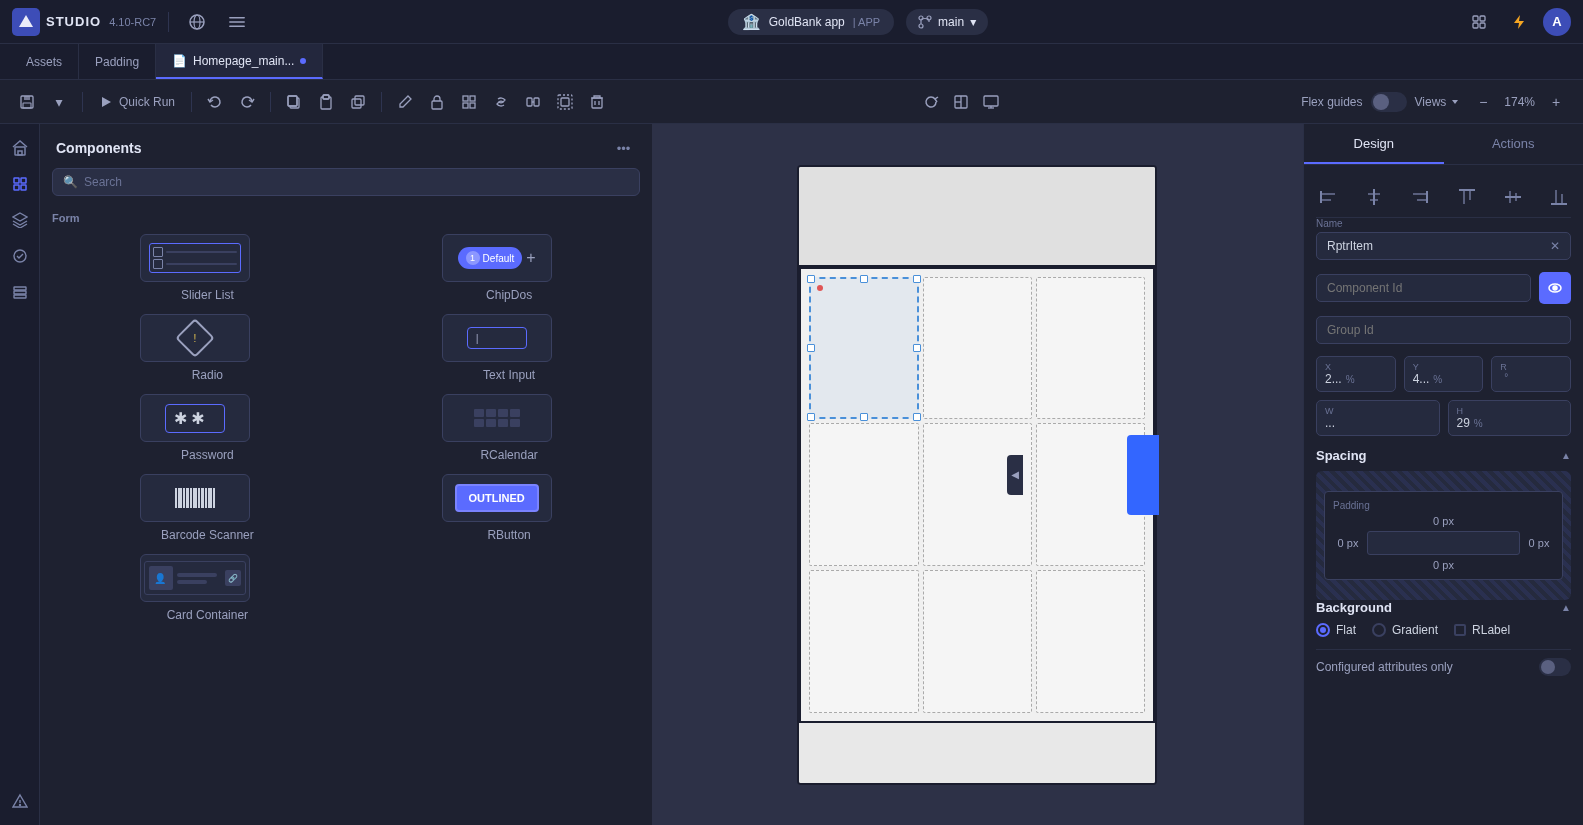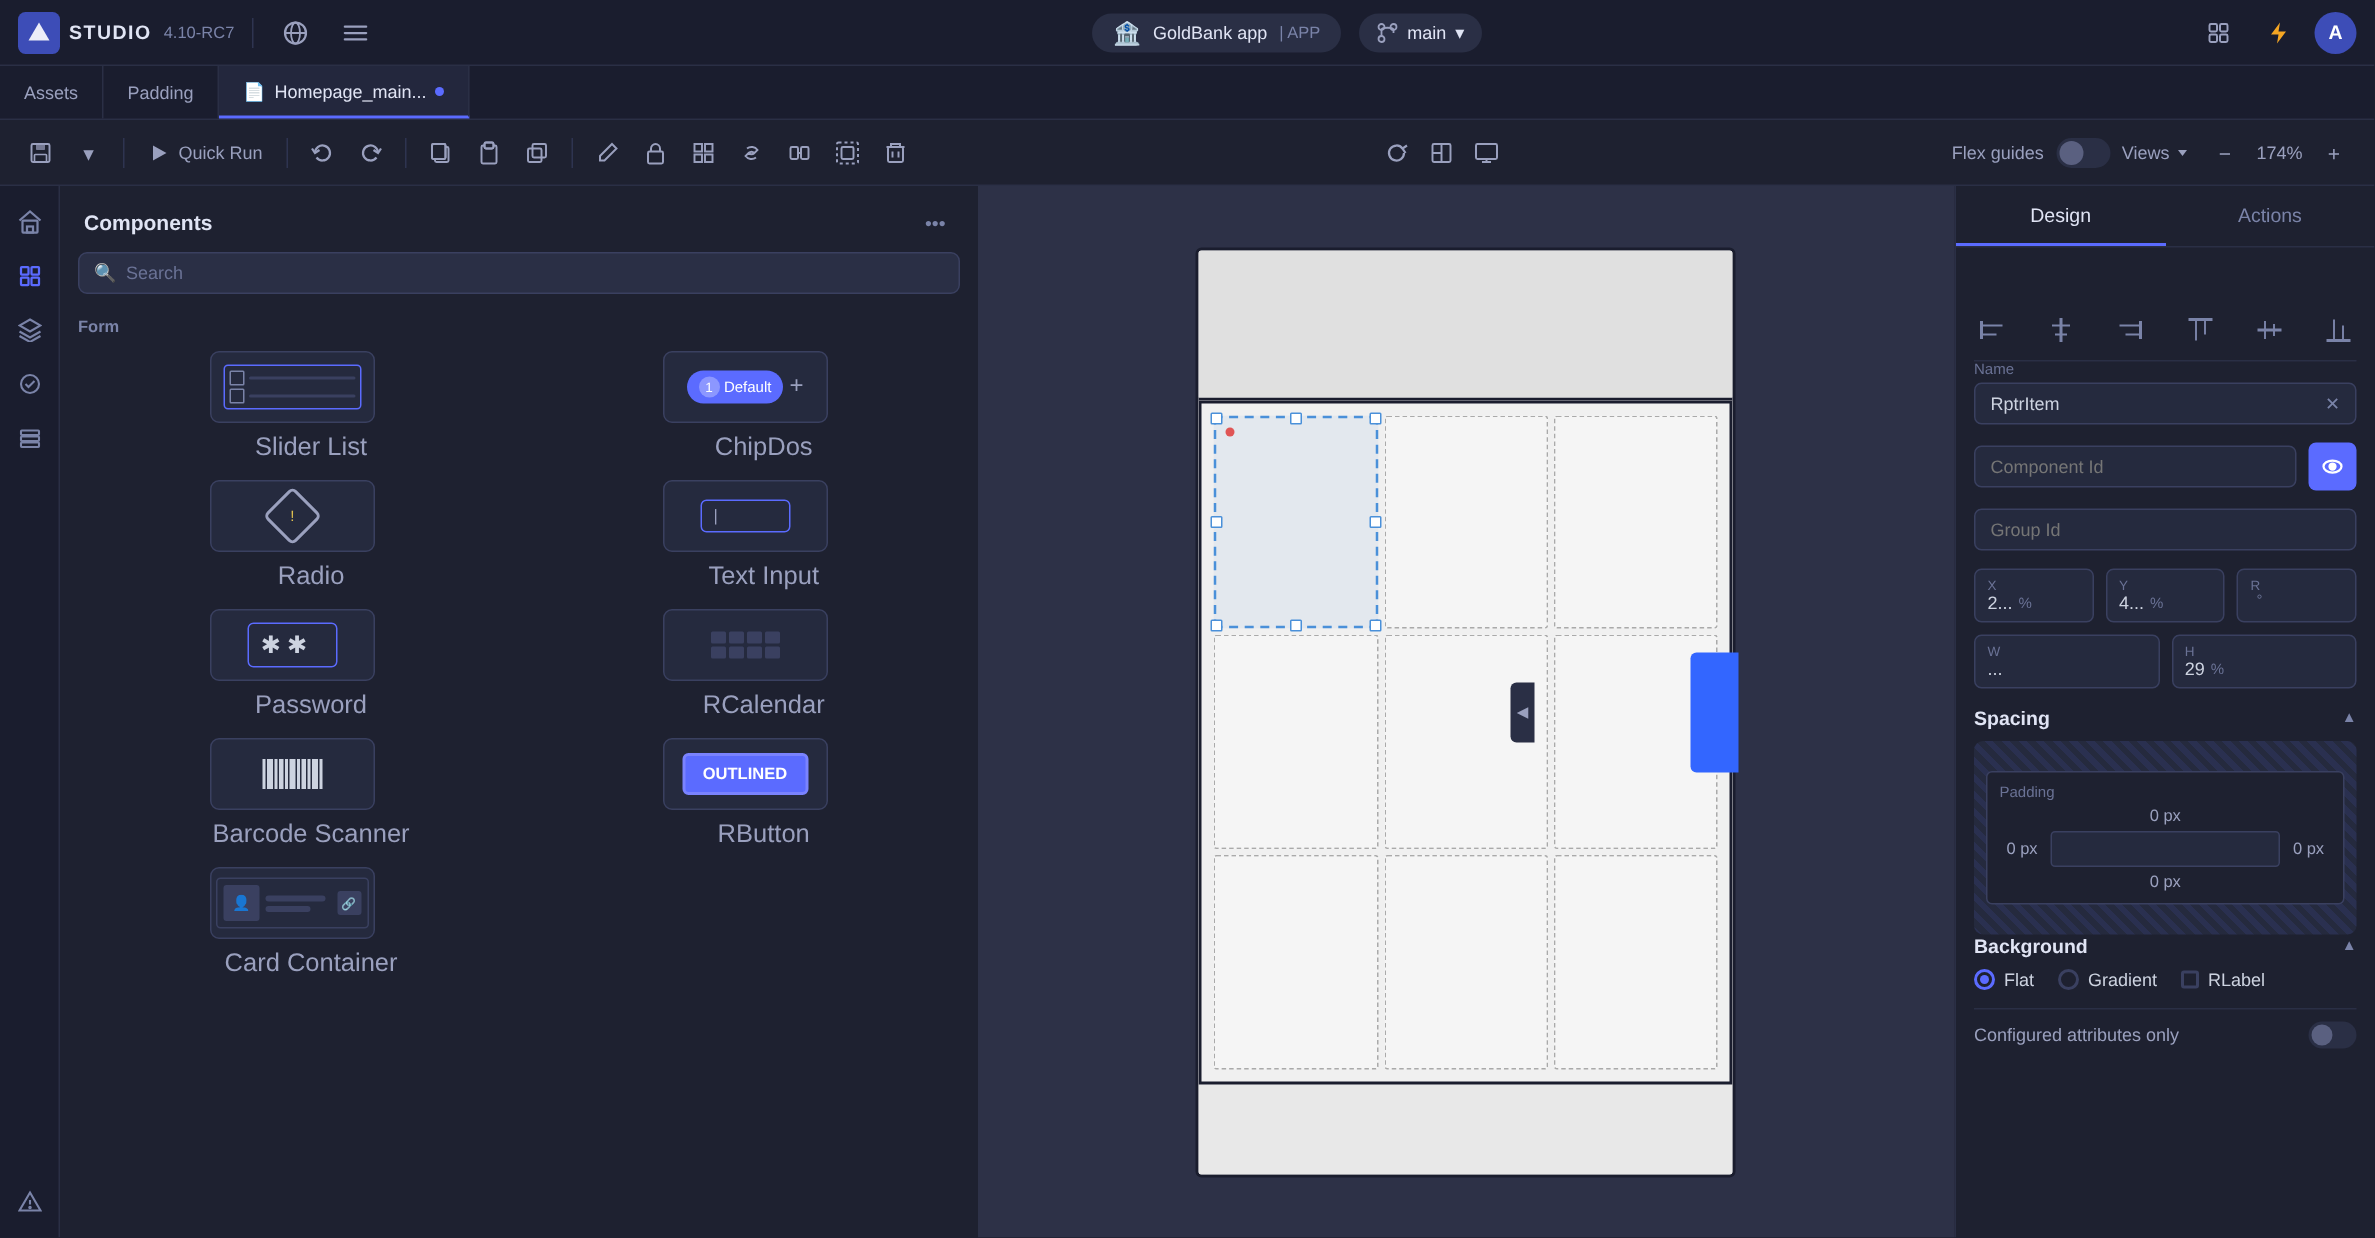--- a/index.html
+++ b/index.html
@@ -10,21 +10,21 @@
     .topbar-logo { display: flex; align-items: center; gap: 6px; color: #fff; font-size: 13px; }
     .topbar-logo .studio-text { font-weight: 600; color: #e0e4f4; }
     .topbar-sep { width: 1px; height: 20px; background: #2e3450; margin: 0 4px; }
     .topbar-icon-btn { width: 32px; height: 32px; display: flex; align-items: center; justify-content: center; border-radius: 4px; cursor: pointer; color: #9aa0be; }
     .topbar-center { flex: 1; display: flex; justify-content: center; }
     .topbar-project { display: flex; align-items: center; gap: 8px; background: #2a2f45; border-radius: 20px; padding: 4px 14px; cursor: pointer; }
     .branch-btn { display: flex; align-items: center; gap: 6px; background: #2a2f45; border-radius: 20px; padding: 4px 12px; cursor: pointer; color: #e0e4f4; font-size: 12px; }
     .topbar-right { display: flex; align-items: center; gap: 8px; }
 
     
-    .tabsbar { display: flex; align-items: stretch; background: #1a1d2e; height: 36px; border-bottom: 1px solid #2a2f45; }
+    .tabsbar { display: flex; align-items: stretch; background: #1a1d2e; height: 36px; border-bottom: 1px solid #2a2f45; padding-left: 10px; }
     .tab-item { display: flex; align-items: center; gap: 6px; padding: 0 16px; cursor: pointer; font-size: 12px; color: #9aa0be; border-right: 1px solid #2a2f45; }
     .tab-item.active { background: #23273d; color: #e0e4f4; border-bottom: 2px solid #5b6bff; }
     .tab-item .tab-dot { width: 6px; height: 6px; border-radius: 50%; background: #5b6bff; }
 
     
     .toolbar { display: flex; align-items: center; background: #1e2130; height: 44px; padding: 0 12px; gap: 4px; border-bottom: 1px solid #2a2f45; }
     .toolbar-group { display: flex; align-items: center; gap: 2px; }
     .tool-btn { width: 30px; height: 30px; display: flex; align-items: center; justify-content: center; border-radius: 4px; cursor: pointer; color: #9aa0be; font-size: 14px; }
     .toolbar-sep { width: 1px; height: 20px; background: #2e3450; margin: 0 6px; }
     .quick-run-btn { display: flex; align-items: center; gap: 6px; background: transparent; border: none; color: #9aa0be; font-size: 12px; cursor: pointer; padding: 0 8px; }
@@ -53,32 +53,32 @@
     .search-box input { background: transparent; border: none; outline: none; color: #f97316; font-size: 12px; flex: 1; }
     .search-box input::placeholder { color: #6a7295; }
     .search-icon { color: #6a7295; font-size: 12px; }
     .components-list { flex: 1; overflow-y: auto; padding: 0 12px; }
     .components-list::-webkit-scrollbar { width: 4px; }
     .components-list::-webkit-scrollbar-track { background: transparent; }
     .components-list::-webkit-scrollbar-thumb { background: #3a4060; border-radius: 2px; }
     .section-label { font-size: 11px; font-weight: 600; color: #7a83a8; margin: 8px 0 10px; text-transform: none; }
     .components-grid { display: grid; grid-template-columns: 1fr 1fr; gap: 12px 16px; margin-bottom: 16px; }
     .component-item { display: flex; flex-direction: column; align-items: center; gap: 6px; }
-    .component-label { font-size: 17px; color: #9aa0be; text-align: right; margin-left: 25px; }
+    .component-label { font-size: 12px; color: #9aa0be; text-align: right; margin-left: 25px; }
     .component-preview { width: 110px; height: 48px; display: flex; align-items: center; justify-content: center; background: #252a3e; border-radius: 6px; border: 1px solid #3a4060; overflow: hidden; }
 
     
     .canvas-area { flex: 1; background: #2d3147; display: flex; align-items: center; justify-content: center; position: relative; overflow: hidden; }
     .canvas-bg { width: 100%; height: 100%; display: flex; align-items: center; justify-content: center; }
     .phone-frame { width: 360px; height: 620px; background: #e8e8e8; border: 2px solid #1a1d2e; border-radius: 4px; position: relative; overflow: hidden; display: flex; flex-direction: column; }
     .phone-top-section { height: 100px; background: #e0e0e0; border-bottom: 2px solid #1a1d2e; }
     .blue-tab { position: absolute; right: -2px; top: 50%; transform: translateY(-50%); width: 32px; height: 80px; background: #3366ff; border-radius: 4px 0 0 4px; z-index: 10; }
 
     
-    .right-panel { width: 280px; background: #1e2130; border-left: 1px solid #2a2f45; display: flex; flex-direction: column; gap: 23px; }
+    .right-panel { width: 280px; background: #1e2130; border-left: 1px solid #2a2f45; display: flex; flex-direction: column; }
     .right-panel-tabs { display: flex; border-bottom: 1px solid #2a2f45; }
     .right-tab { flex: 1; display: flex; align-items: center; justify-content: center; height: 40px; font-size: 13px; cursor: pointer; color: #7a83a8; border-bottom: 2px solid transparent; }
     .right-tab.active { color: #e0e4f4; border-bottom: 2px solid #5b6bff; }
     .right-panel-body { flex: 1; overflow-y: auto; padding: 12px; }
     .right-panel-body::-webkit-scrollbar { width: 4px; }
     .right-panel-body::-webkit-scrollbar-thumb { background: #3a4060; border-radius: 2px; }
 
     
     .field-group { margin-bottom: 12px; }
     .eye-btn { width: 32px; height: 32px; display: flex; align-items: center; justify-content: center; background: #5b6bff; border-radius: 5px; cursor: pointer; color: #fff; font-size: 14px; }

